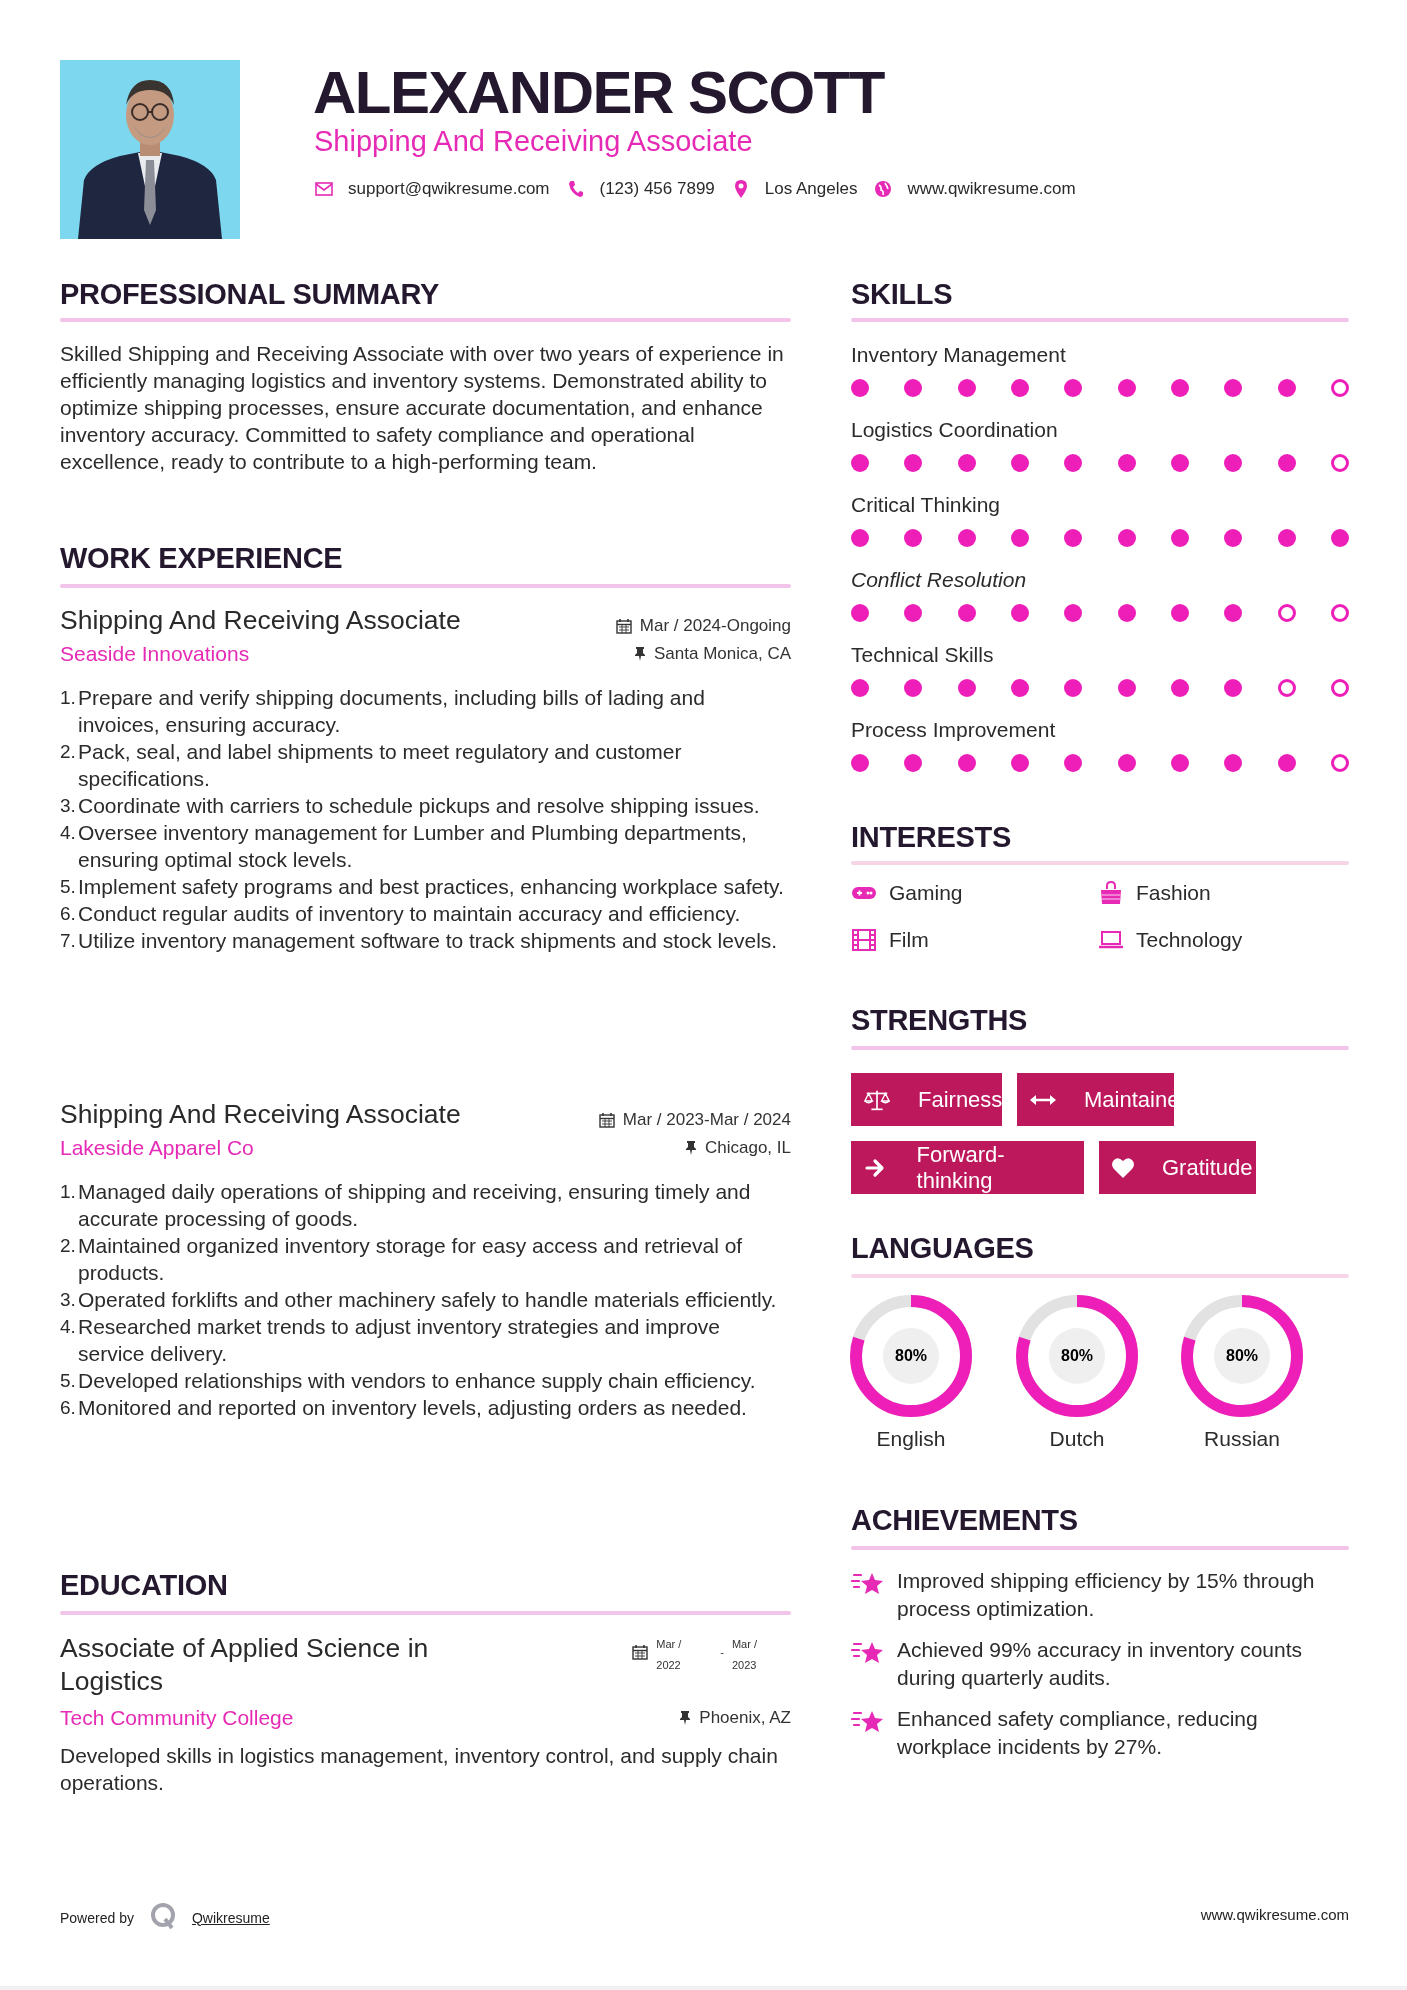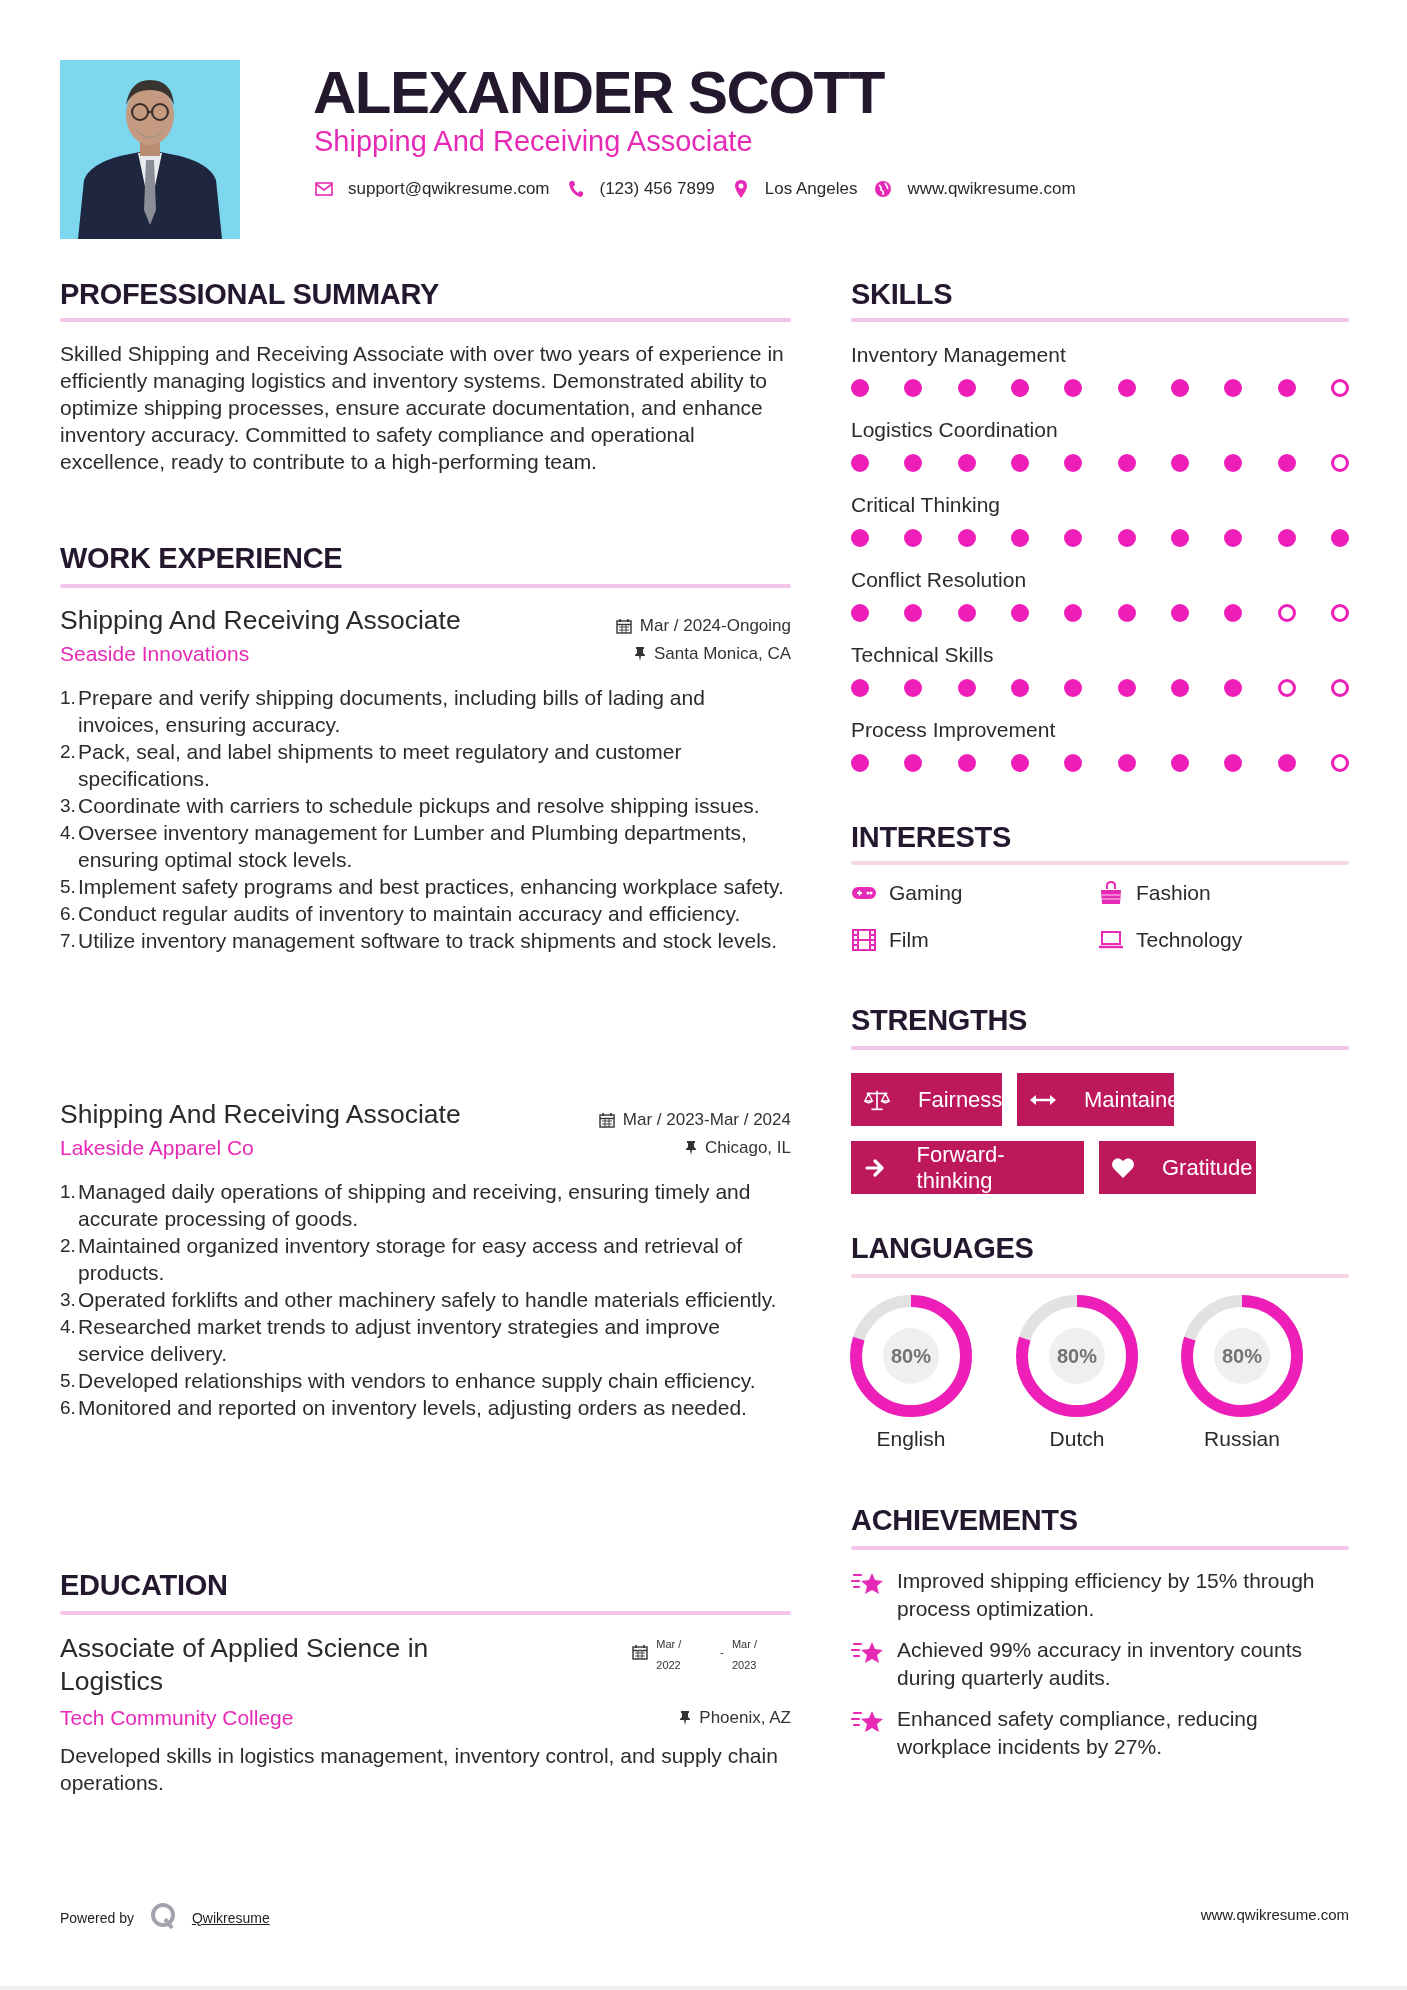--- a/index.html
+++ b/index.html
@@ -47,21 +47,21 @@
   .interest { display: flex; align-items: center; font-size: 21px; color: #2b2b2b; }
   .interest .ic { width: 26px; height: 22px; margin-right: 12px; display: inline-flex; align-items: center; justify-content: center; }
 
   
   .chip { position: absolute; height: 53px; background: #be185d; color: #fff; font-size: 22px; display: flex; align-items: center; padding: 0 12px 0 12px; gap: 27px; }
   .chip .ic { width: 28px; height: 24px; display: inline-flex; align-items: center; justify-content: center; }
 
   
   .lang { position: absolute; width: 122px; text-align: center; }
   .lang .ring { position: relative; width: 122px; height: 122px; }
-  .lang .pct { position: absolute; left: 0; top: 0; width: 122px; height: 122px; display: flex; align-items: center; justify-content: center; font-size: 20px; font-weight: 700; color: #737373; }
+  .lang .pct { position: absolute; left: 0; top: 0; width: 122px; height: 122px; display: flex; align-items: center; justify-content: center; font-size: 16px; font-weight: 700; color: #000000; }
   .lang .lname { font-size: 21px; color: #2b2b2b; margin-top: 10px; }
 
   
   .ach { display: flex; align-items: flex-start; }
   .ach .ic { width: 34px; height: 30px; margin-right: 12px; flex: 0 0 34px; margin-top: 2px; }
   .ach .atxt { font-size: 21px; line-height: 28px; color: #2b2b2b; }
 
   
   .footer-left { left: 60px; top: 1902px; display: flex; align-items: center; font-size: 14px; color: #222; }
   .footer-left .qlogo { margin: 0 14px 0 16px; }
@@ -324,21 +324,21 @@
         <span class="dot"></span>
         <span class="dot"></span>
         <span class="dot"></span>
         <span class="dot"></span>
         <span class="dot"></span>
         <span class="dot"></span>
         <span class="dot"></span>
         <span class="dot"></span>
       </div>
   </div>
-  <div style="height:75px;">
+  <div style="height:75px;font-style:italic;">
     <div class="skill-name">Conflict Resolution</div>
     <div class="dots">
         <span class="dot"></span>
         <span class="dot"></span>
         <span class="dot"></span>
         <span class="dot"></span>
         <span class="dot"></span>
         <span class="dot"></span>
         <span class="dot"></span>
         <span class="dot"></span>

